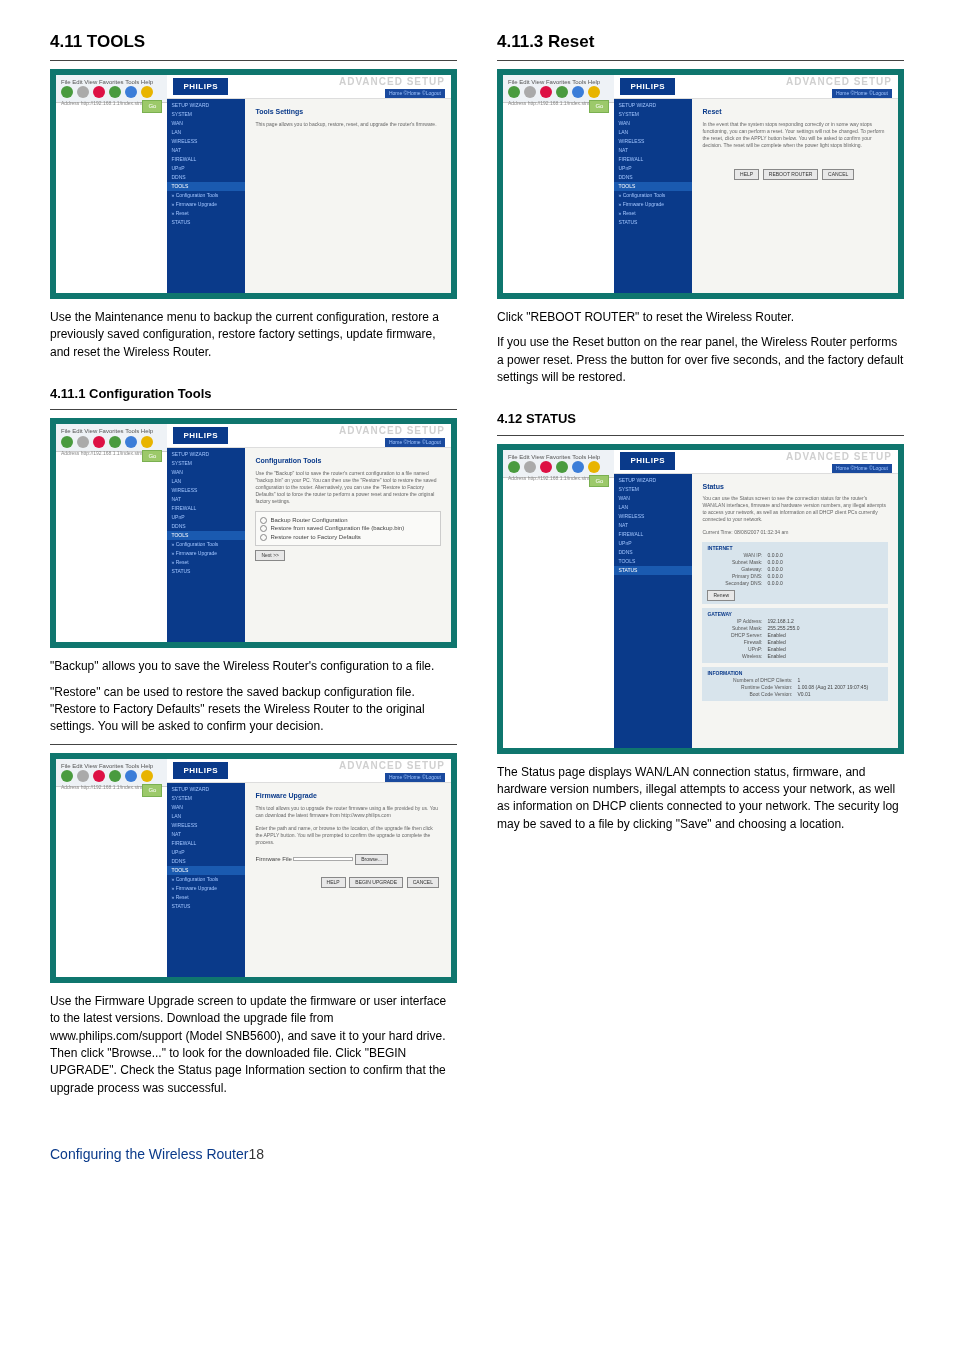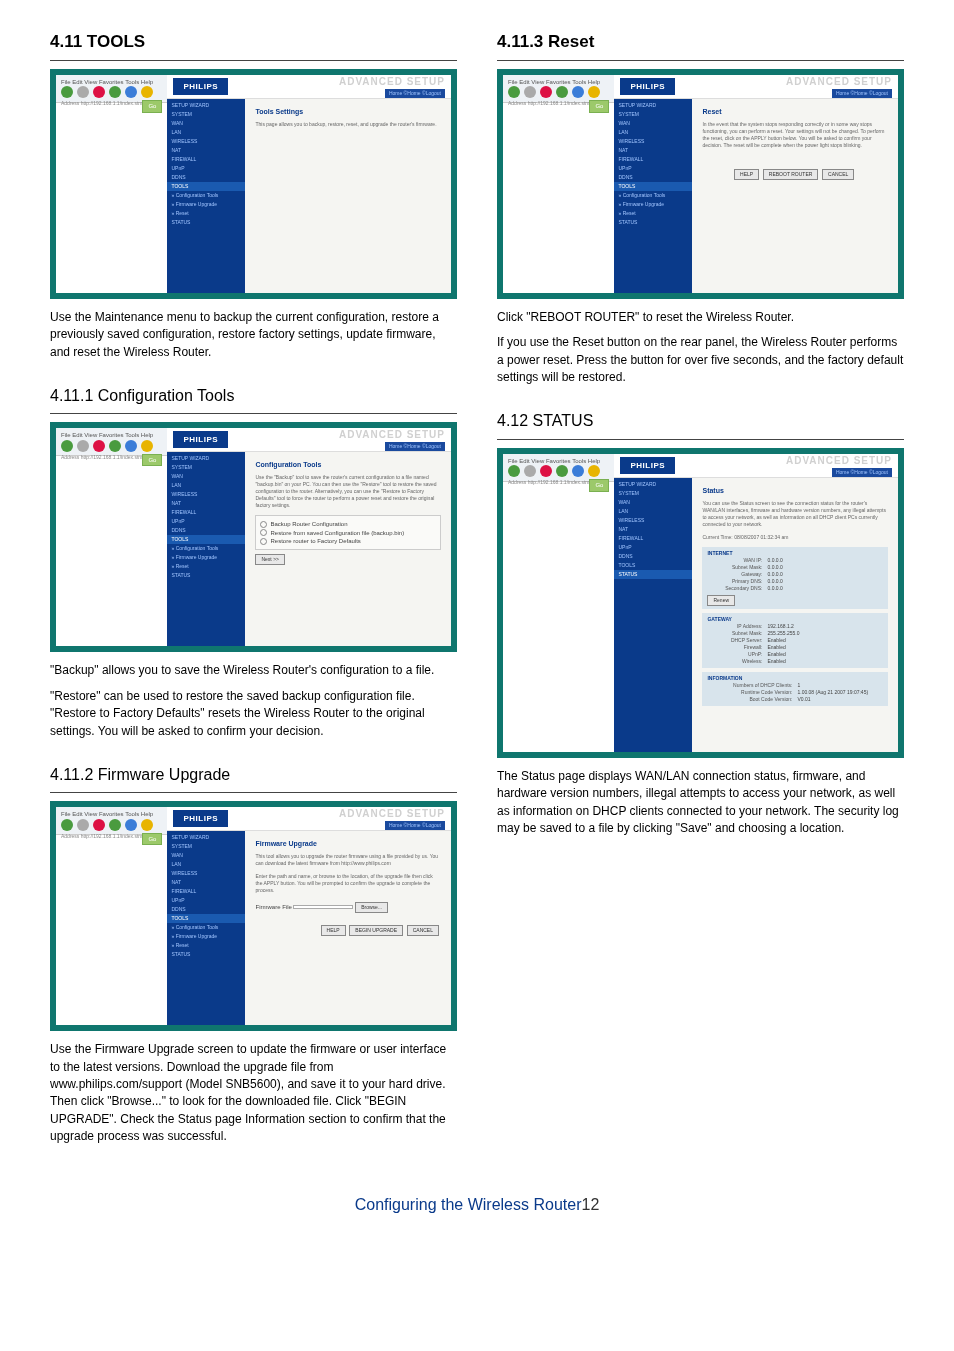--- a/index.html
+++ b/index.html
@@ -16,22 +16,22 @@
     display: flex;
     gap: 40px;
   }
   .col { flex: 1; min-width: 0; }
   .section-title {
     font-weight: bold;
     font-size: 17px;
     margin-bottom: 6px;
   }
   .subsection-title {
-    font-weight: normal;
-    font-size: 16px;
+    font-weight: bold;
+    font-size: 13px;
     margin-top: 24px;
     margin-bottom: 6px;
   }
   .rule {
     border-top: 1px solid #444;
     margin-bottom: 8px;
   }
   .screenshot {
     width: 100%;
     height: 230px;
@@ -144,22 +144,22 @@
   }
   .note-icon {
     width: 13px; height: 13px;
     display: inline-flex; align-items: center; justify-content: center;
   }
   .note-icon svg { width: 13px; height: 13px; }
   .body-text { font-size: 12px; line-height: 1.45; margin-bottom: 8px; }
   .footer {
     margin-top: 40px;
     display: flex;
-    justify-content: center;
-    font-size: 16px;
+    justify-content: flex-start;
+    font-size: 14px;
   }
   .footer-left { color: #0a3a8a; }
   .footer-right { color: #333; }
   .radio { display:inline-block; width:7px; height:7px; border:1px solid #888; border-radius:50%; margin-right:3px; vertical-align:middle; }
 </style>
 </head>
 <body>
 
 <div class="columns">
 
@@ -270,21 +270,20 @@
             </div>
             <div style="margin-top:4px"><span class="btn">Next &gt;&gt;</span></div>
           </div>
         </div>
       </div>
     </div>
 
     <p class="body-text">"Backup" allows you to save the Wireless Router's configuration to a file.</p>
     <p class="body-text">"Restore" can be used to restore the saved backup configuration file. "Restore to Factory Defaults" resets the Wireless Router to the original settings. You will be asked to confirm your decision.</p>
 
-    <div class="subsection-title">4.11.2 Firmware Upgrade</div>
     <div class="rule"></div>
 
     <div class="screenshot">
       <div class="browser-bar">
         <div>File  Edit  View  Favorites  Tools  Help</div>
         <div class="toolbar-row">
             <span class="tb-icon"></span>
             <span class="tb-icon gray"></span>
             <span class="tb-icon red"></span>
             <span class="tb-icon"></span>
@@ -514,14 +513,14 @@
         </div>
       </div>
     </div>
 
     <p class="body-text">The Status page displays WAN/LAN connection status, firmware, and hardware version numbers, illegal attempts to access your network, as well as information on DHCP clients connected to your network. The security log may be saved to a file by clicking "Save" and choosing a location.</p>
   </div>
 </div>
 
 <div class="footer">
   <span class="footer-left">Configuring the Wireless Router</span>
-  <span class="footer-right">12</span>
+  <span class="footer-right">18</span>
 </div>
 
 </body></html>

